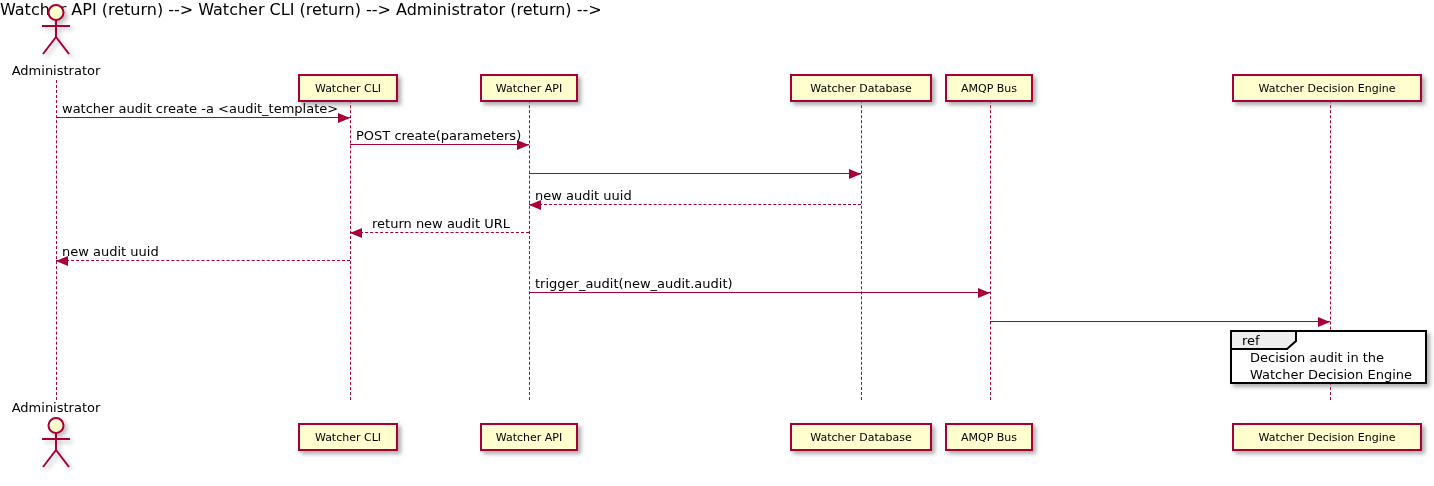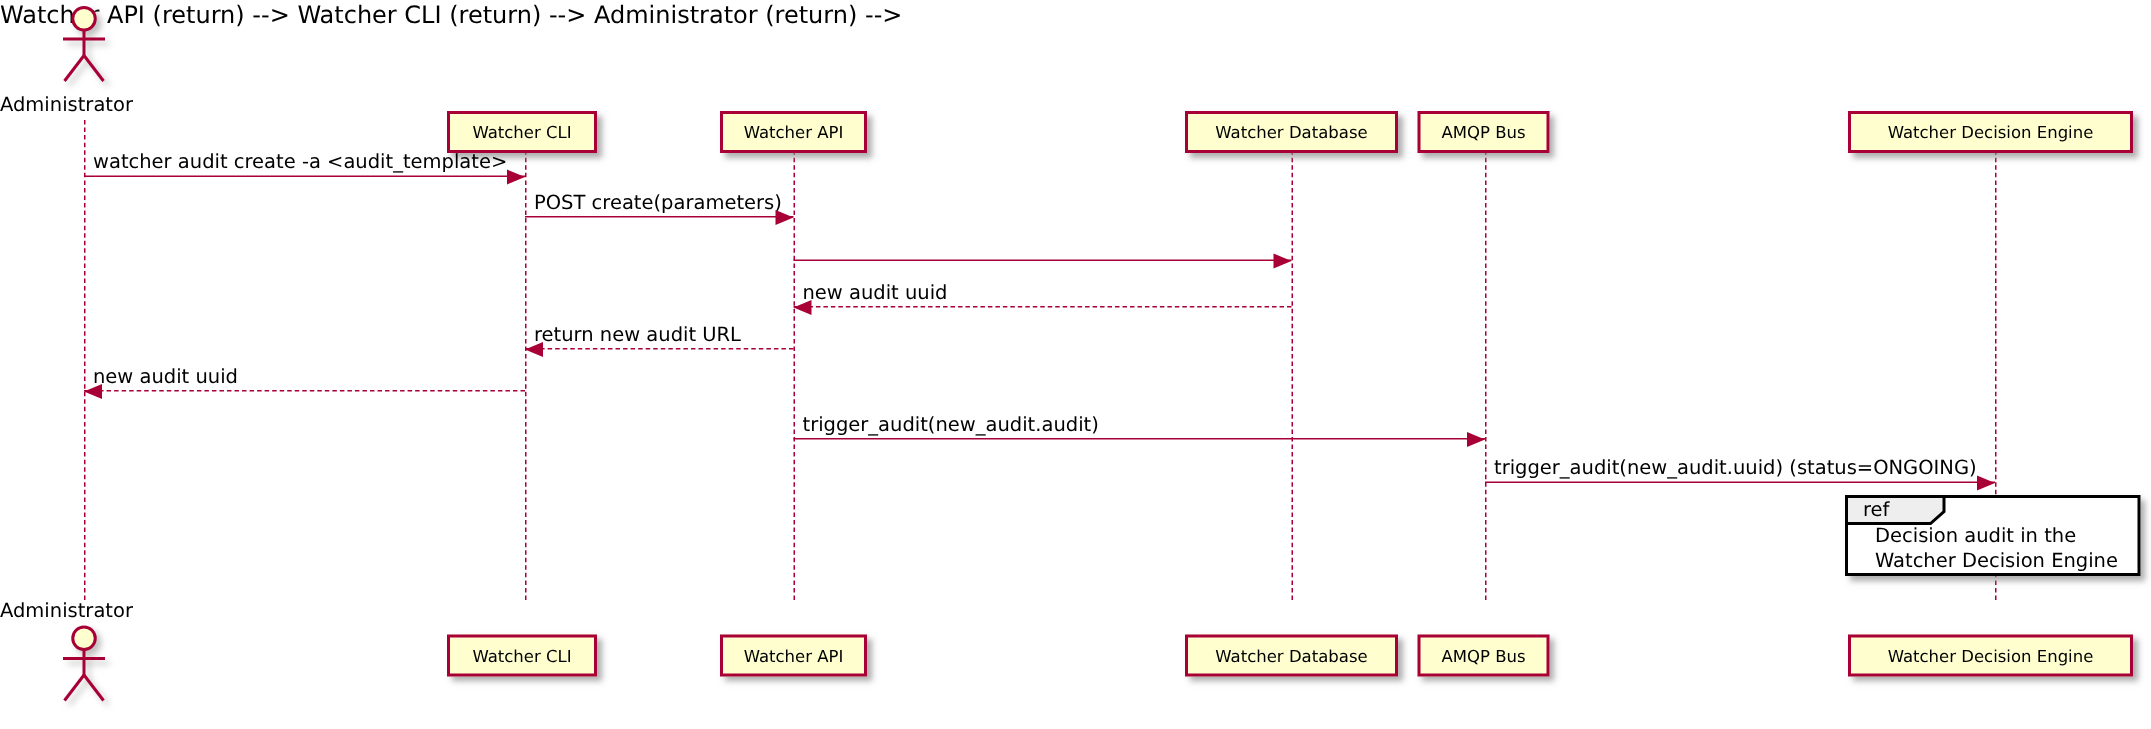--- a/index.html
+++ b/index.html
@@ -57,21 +57,21 @@
     position: absolute;
     width: 0; height: 0;
     border-top: 5px solid transparent;
     border-bottom: 5px solid transparent;
     border-right: 12px solid #A80036;
   }
   .actor-label {
     position: absolute;
     width: 112px;
     left: 0;
-    text-align: left;
+    text-align: center;
     font-size: 13px;
     white-space: nowrap;
   }
   .actor-figure { position: absolute; left: 34px; filter: drop-shadow(3px 3px 2px rgba(150,150,150,0.6)); }
   .ref-box {
     position: absolute;
     left: 1230px; top: 330px;
     width: 197px; height: 54px;
     box-sizing: border-box;
     background: #ffffff;
@@ -129,36 +129,35 @@
   
   <div class="msg-line solid" style="left:529px; top:173px; width:332px"></div>
   <span class="arrow-right" style="left:849px; top:169px"></span>
 
    Watcher API (return) --&gt;
   <div class="msg-label" style="left:535px; top:188px">new audit uuid</div>
   <div class="msg-line dashed" style="left:529px; top:204px; width:332px"></div>
   <span class="arrow-left" style="left:529px; top:200px"></span>
 
    Watcher CLI (return) --&gt;
-  <div class="msg-label" style="left:356px; top:216px">return new audit URL</div>
+  <div class="msg-label" style="left:372px; top:216px">return new audit URL</div>
   <div class="msg-line dashed" style="left:350px; top:232px; width:179px"></div>
   <span class="arrow-left" style="left:350px; top:228px"></span>
 
    Administrator (return) --&gt;
   <div class="msg-label" style="left:62px; top:244px">new audit uuid</div>
   <div class="msg-line dashed" style="left:56px; top:260px; width:294px"></div>
   <span class="arrow-left" style="left:56px; top:256px"></span>
 
   
   <div class="msg-label" style="left:535px; top:276px">trigger_audit(new_audit.audit)</div>
   <div class="msg-line solid" style="left:529px; top:292px; width:461px"></div>
   <span class="arrow-right" style="left:978px; top:288px"></span>
 
   
-  <div class="msg-label" style="left:996px; top:305px">trigger_audit(new_audit.uuid) (status=ONGOING)</div>
   <div class="msg-line solid" style="left:990px; top:321px; width:340px"></div>
   <span class="arrow-right" style="left:1318px; top:317px"></span>
 
   
   <div class="ref-box">
     <svg class="ref-header" width="68" height="20" viewBox="0 0 68 20">
       <polygon points="1,1 66,1 66,11 57,19 1,19" fill="#EEEEEE" stroke="#000000" stroke-width="2"></polygon>
     </svg>
     <div class="ref-keyword">ref</div>
     <div class="ref-line" style="top:18px">Decision audit in the</div>

